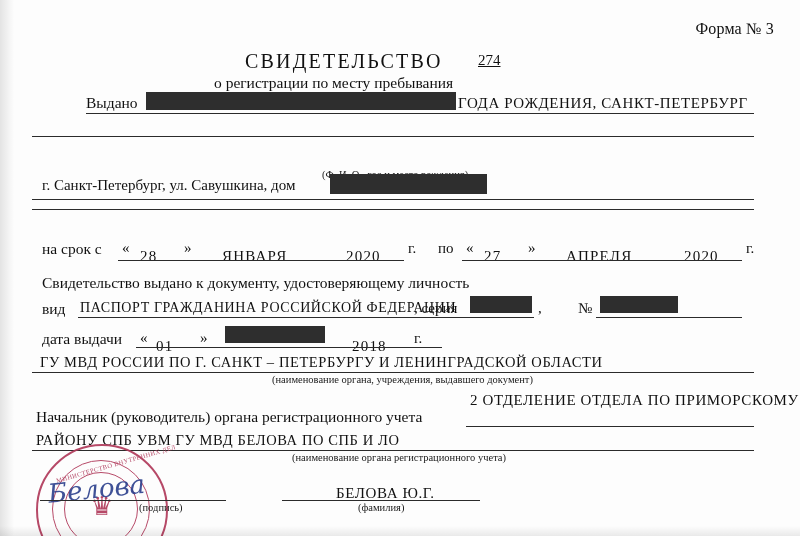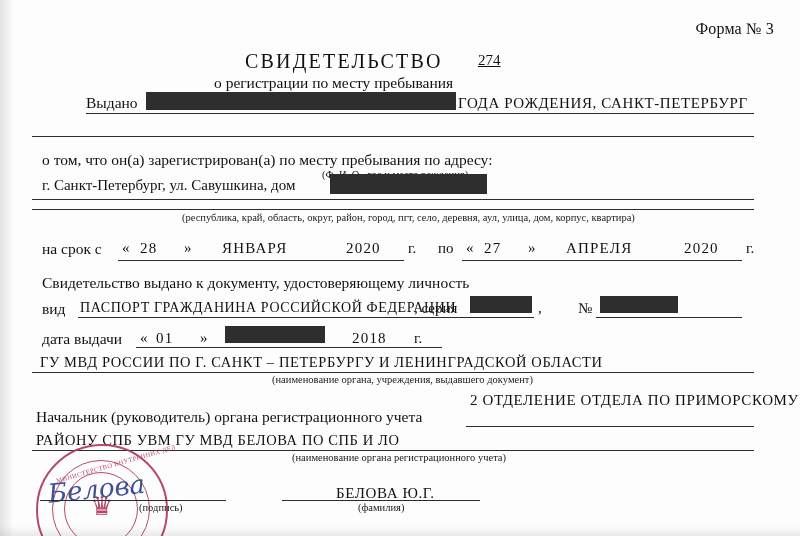--- a/index.html
+++ b/index.html
@@ -75,20 +75,21 @@
   .val {
     position: absolute;
     font-size: 15px;
     white-space: nowrap;
   }
   .val-sp {
     letter-spacing: 0.6px;
   }
   .bold-sp {
     letter-spacing: 1.2px;
+    margin-top: 8px;
   }
 
   
   .stamp {
     position: absolute;
     left: 36px;
     top: 444px;
     width: 128px;
     height: 128px;
     border: 2.5px solid #b03a5b;
@@ -169,27 +170,25 @@
   <div class="subtitle">о регистрации по месту пребывания</div>
 
   <div class="label" style="left:86px; top:94px;">Выдано</div>
   <div class="redact" style="left:146px; top:92px; width:310px; height:18px;"></div>
   <div class="val val-sp" style="left:458px; top:95px;">ГОДА РОЖДЕНИЯ, САНКТ-ПЕТЕРБУРГ</div>
   <div class="rule" style="left:86px; top:113px; width:668px;"></div>
 
   <div class="rule" style="left:32px; top:136px; width:722px;"></div>
   <div class="small" style="left:322px; top:139px;margin-top:30px;">(Ф. И. О., год и место рождения)</div>
 
-  <div class="label" style="left:42px; top:151px;">о том, что он(а) зарегистрирован(а) по месту пребывания по адресу:</div>
 
   <div class="val" style="left:42px; top:177px;">г. Санкт-Петербург, ул. Савушкина, дом</div>
   <div class="redact" style="left:330px; top:174px; width:157px; height:20px;"></div>
   <div class="rule" style="left:32px; top:199px; width:722px;"></div>
   <div class="rule" style="left:32px; top:209px; width:722px;"></div>
-  <div class="small" style="left:182px; top:212px;">(республика, край, область, округ, район, город, пгт, село, деревня, аул, улица, дом, корпус, квартира)</div>
 
   <div class="label" style="left:42px; top:240px;">на срок с</div>
   <div class="val" style="left:122px; top:240px;">«</div>
   <div class="val bold-sp" style="left:140px; top:240px;">28</div>
   <div class="val" style="left:184px; top:240px;">»</div>
   <div class="val bold-sp" style="left:222px; top:240px;">ЯНВАРЯ</div>
   <div class="val bold-sp" style="left:346px; top:240px;">2020</div>
   <div class="val" style="left:408px; top:240px;">г.</div>
   <div class="val" style="left:438px; top:240px;">по</div>
   <div class="val" style="left:466px; top:240px;">«</div>

